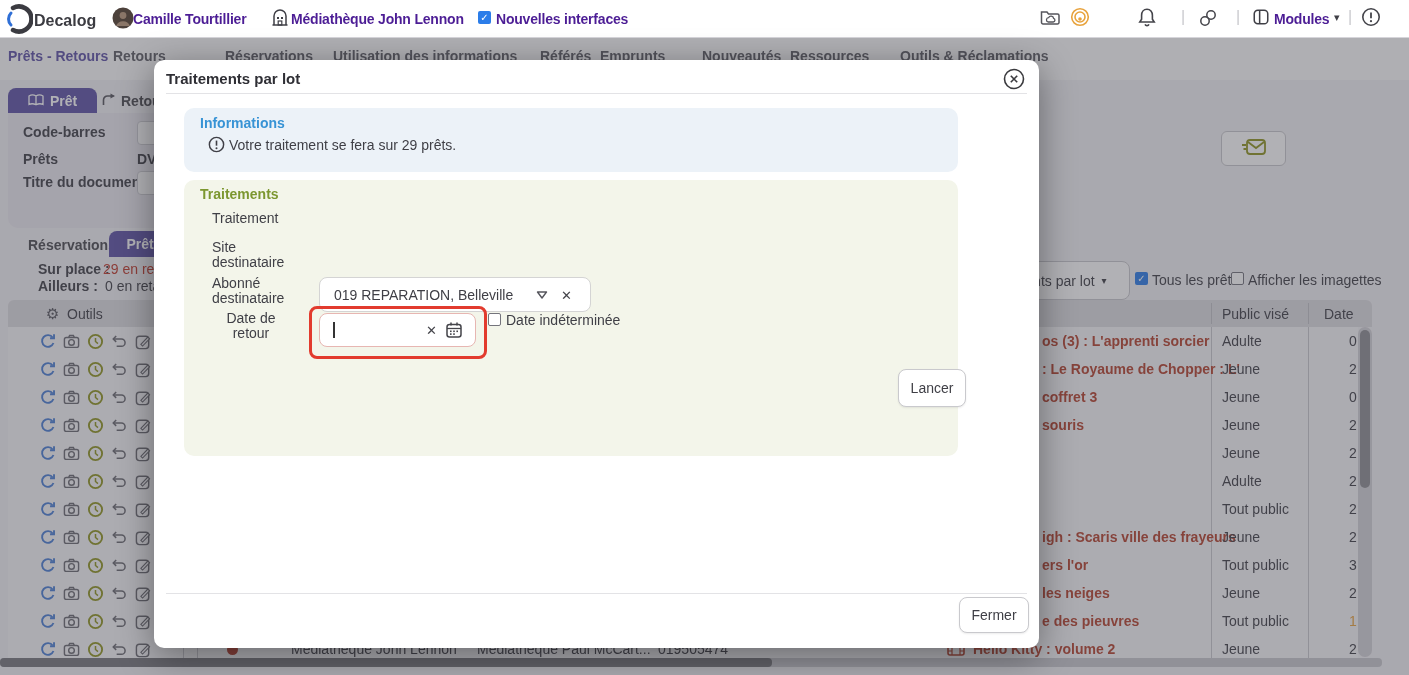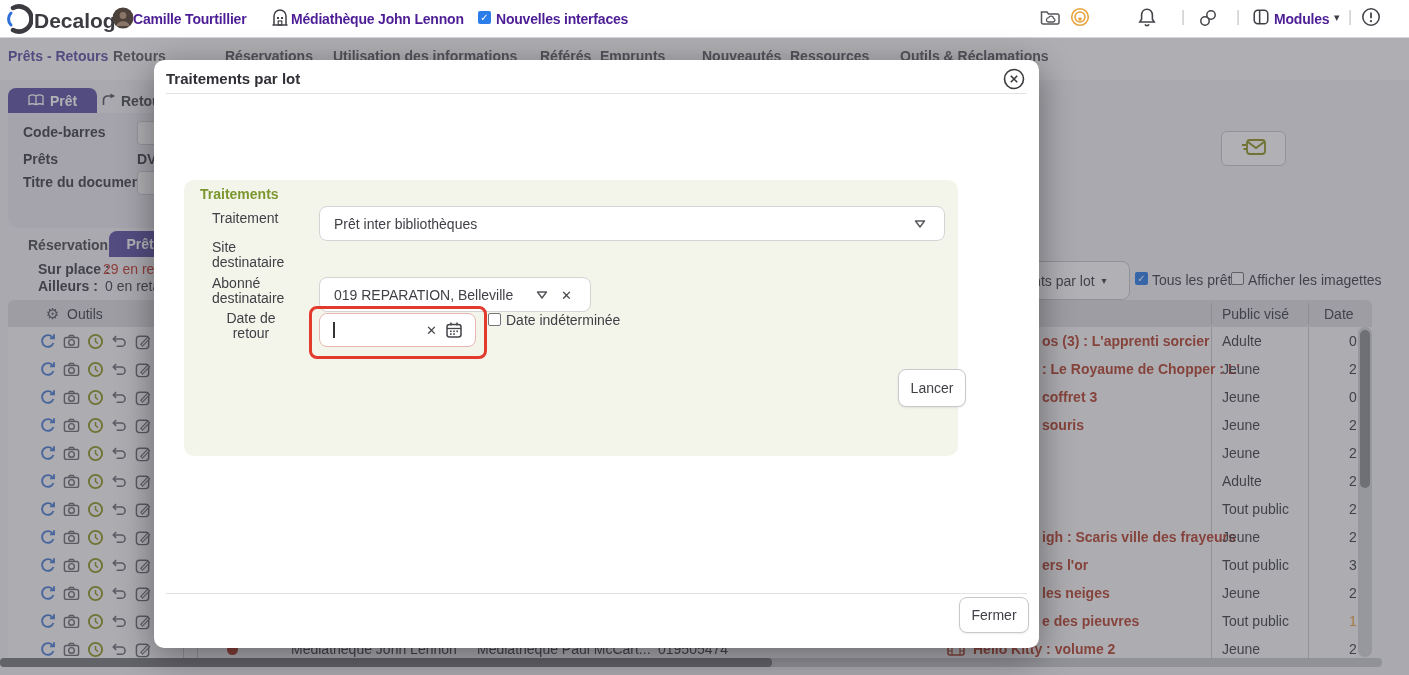--- a/index.html
+++ b/index.html
@@ -59,21 +59,21 @@
 <div id="root">
 
   <div id="topbar">
     <span class="abs" style="left:3px;top:4px;display:flex;align-items:center;">
       <span>
         <svg width="30" height="30" viewBox="0 0 30 30">
           <path d="M10 4 A12.5 12.5 0 1 1 10 26" fill="none" stroke="#3b3b41" stroke-width="4.5" stroke-linecap="round"></path>
           <path d="M8 9 A8.5 8.5 0 0 0 8 21" fill="none" stroke="#2f6fd6" stroke-width="3" stroke-linecap="round"></path>
         </svg>
       </span>
-      <span style="font-size:21px;font-weight:bold;color:#3b3b41;margin-left:1px;">Decalog</span>
+      <span style="font-size:16px;font-weight:bold;color:#3b3b41;margin-left:1px;">Decalog</span>
     </span>
 
     <span class="abs" style="left:112px;top:7px;">
       <svg width="22" height="22" viewBox="0 0 22 22">
         <circle cx="11" cy="11" r="10.5" fill="#4c413b"></circle>
         <circle cx="11" cy="8.5" r="3.4" fill="#8a7668"></circle>
         <path d="M4 19 a7.5 7.5 0 0 1 14 0" fill="#8a7668"></path>
       </svg>
     </span>
     <span class="abs tb-txt" style="left:133px;top:11px;">Camille Tourtillier</span>
@@ -732,33 +732,36 @@
   <div id="modal">
     <span class="abs" style="left:12px;top:10px;font-size:15px;font-weight:bold;color:#2f2f35;">Traitements par lot</span>
     <span class="abs" style="right:14px;top:8px;">
       <svg width="22" height="22" viewBox="0 0 22 22">
         <circle cx="11" cy="11" r="9.5" fill="none" stroke="#3a3a3e" stroke-width="1.6"></circle>
         <path d="M7.8 7.8 L14.2 14.2 M14.2 7.8 L7.8 14.2" stroke="#3a3a3e" stroke-width="1.6"></path>
       </svg>
     </span>
     <div class="m-hr" style="top:33px;"></div>
 
+    <div class="mpanel" style="top:48px;height:64px;background:#ecf2f8;">
+      <span class="abs" style="left:16px;top:7px;font-weight:bold;color:#3793d5;">Informations</span>
+      <span class="abs" style="left:24px;top:28px;">
+        <svg width="17" height="17" viewBox="0 0 20 20">
+          <circle cx="10" cy="10" r="8.4" fill="none" stroke="#3f3f46" stroke-width="1.7"></circle>
+          <path d="M10 5.4 V11.4" stroke="#3f3f46" stroke-width="1.9"></path>
+          <circle cx="10" cy="14.4" r="1.2" fill="#3f3f46"></circle>
+        </svg>
+      </span>
+      <span class="abs" style="left:45px;top:29px;">Votre traitement se fera sur 29 prêts.</span>
+    </div>
 
     <div class="mpanel" style="top:120px;height:276px;background:#f3f5ea;">
       <span class="abs" style="left:16px;top:6px;font-weight:bold;color:#7c9730;">Traitements</span>
 
       <span class="flabel" style="left:28px;top:31px;">Traitement</span>
-      <div class="fld" style="left:135px;top:26px;width:624px;height:33px;">
-        <span class="fld-val">Prêt inter bibliothèques</span>
-        <span class="chev" style="right:18px;">
-          <svg width="12" height="9" viewBox="0 0 12 9">
-              <path d="M1.5 1.5 h9 L6 7.5 Z" fill="none" stroke="#55555c" stroke-width="1.4" stroke-linejoin="round"></path>
-            </svg>
-        </span>
-      </div>
 
       <span class="flabel" style="left:28px;top:60px;">Site destinataire</span>
 
       <span class="flabel" style="left:28px;top:96px;">Abonné destinataire</span>
       <div class="fld" style="left:135px;top:97px;width:270px;height:33px;">
         <span class="fld-val">019 REPARATION, Belleville</span>
         <span class="chev" style="right:42px;">
           <svg width="12" height="9" viewBox="0 0 12 9">
               <path d="M1.5 1.5 h9 L6 7.5 Z" fill="none" stroke="#55555c" stroke-width="1.4" stroke-linejoin="round"></path>
             </svg>

